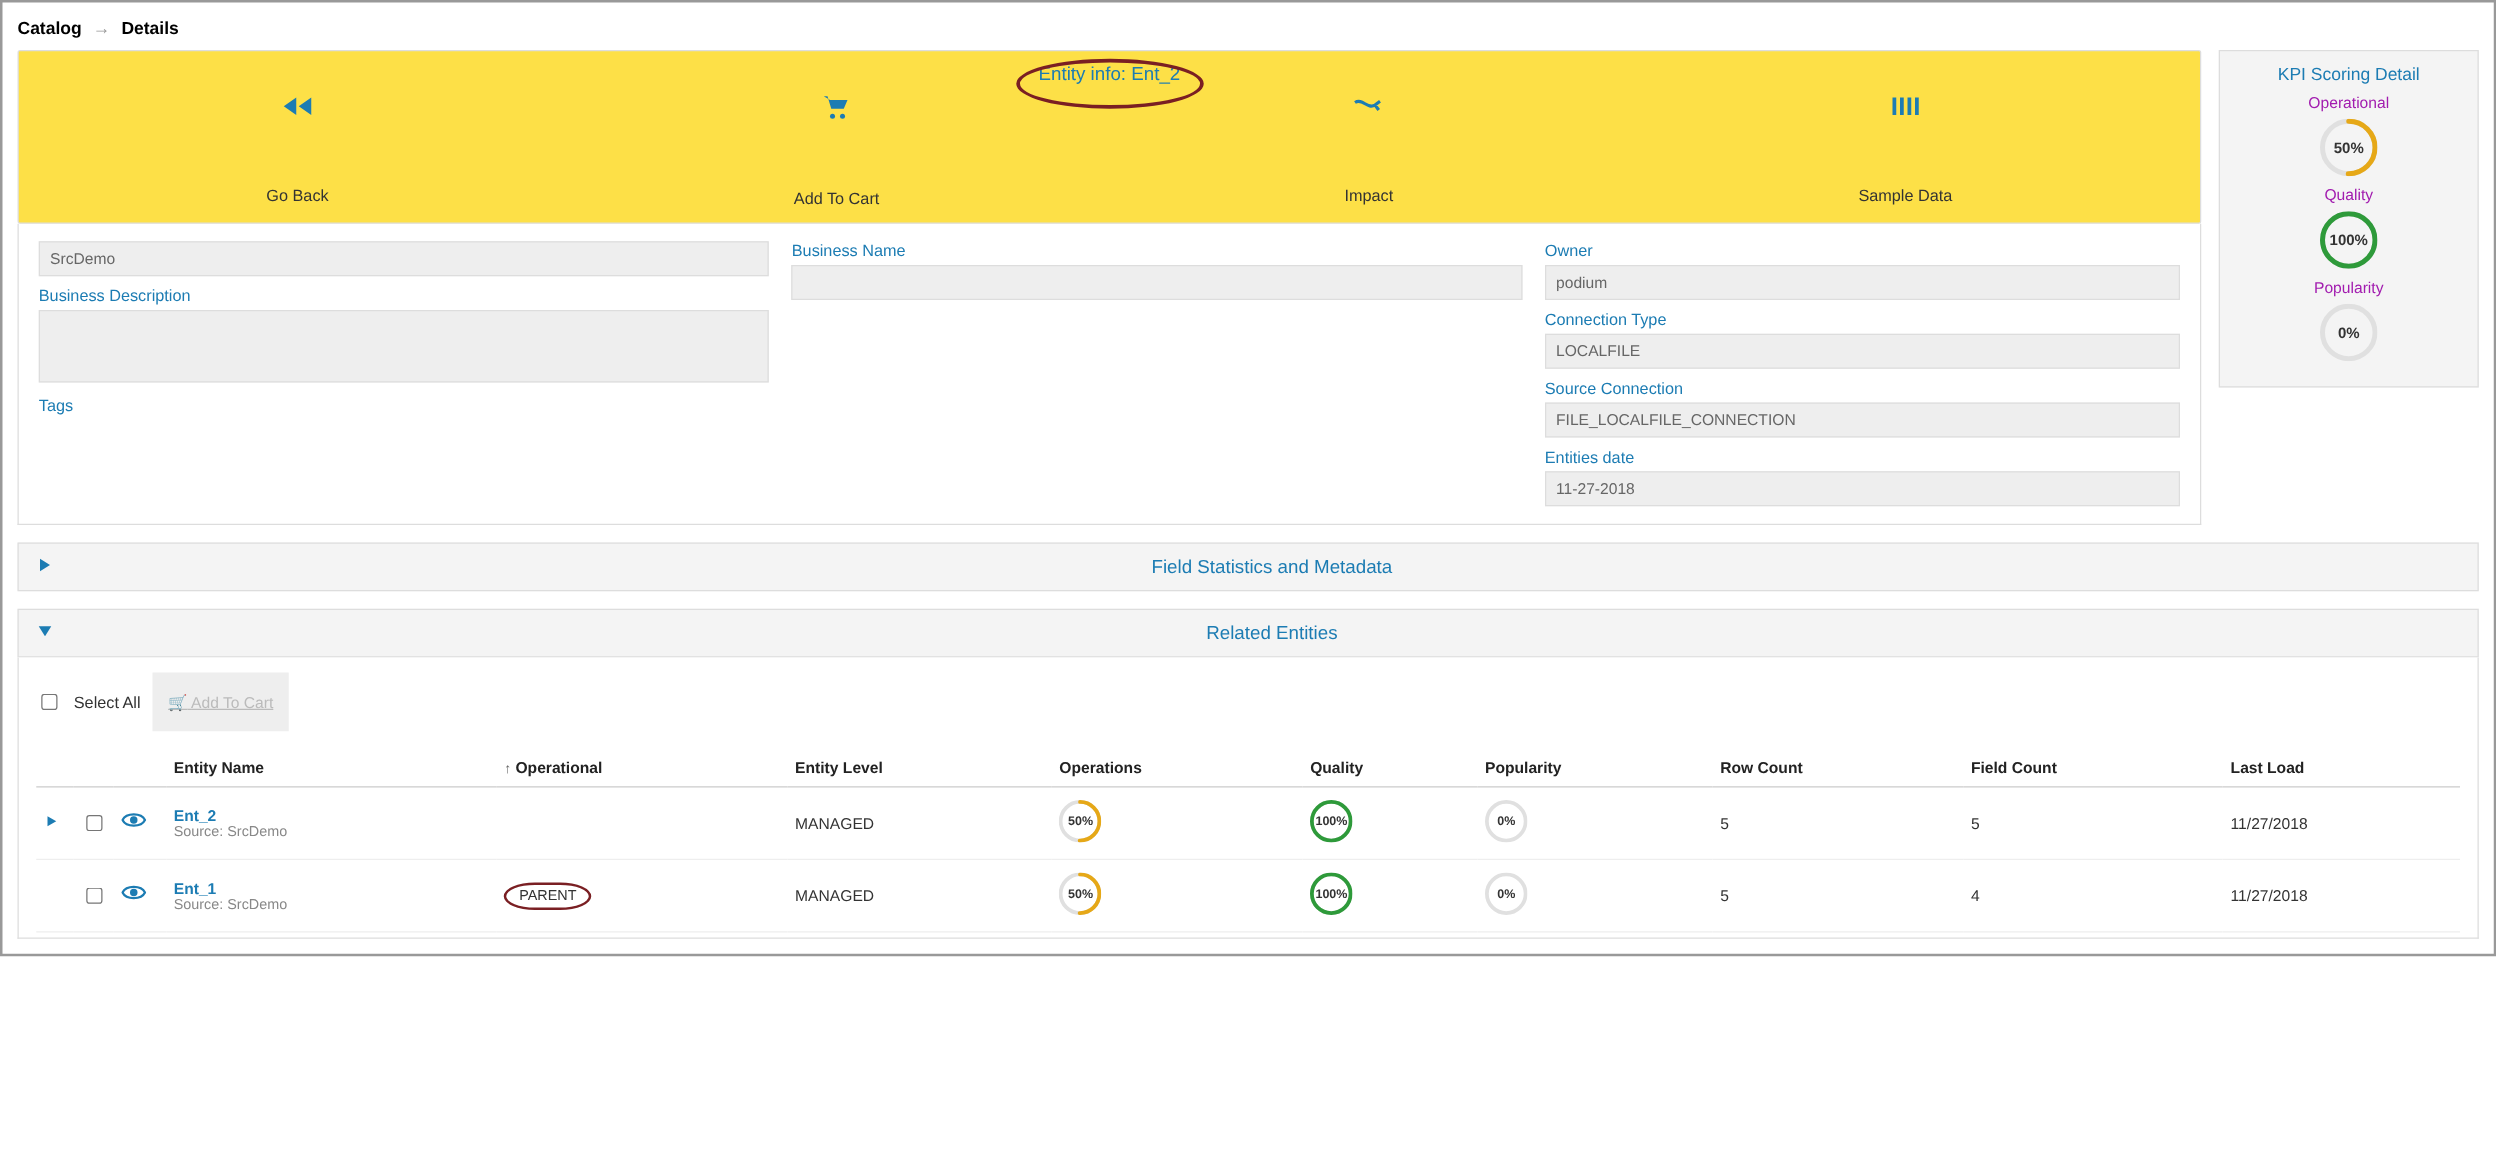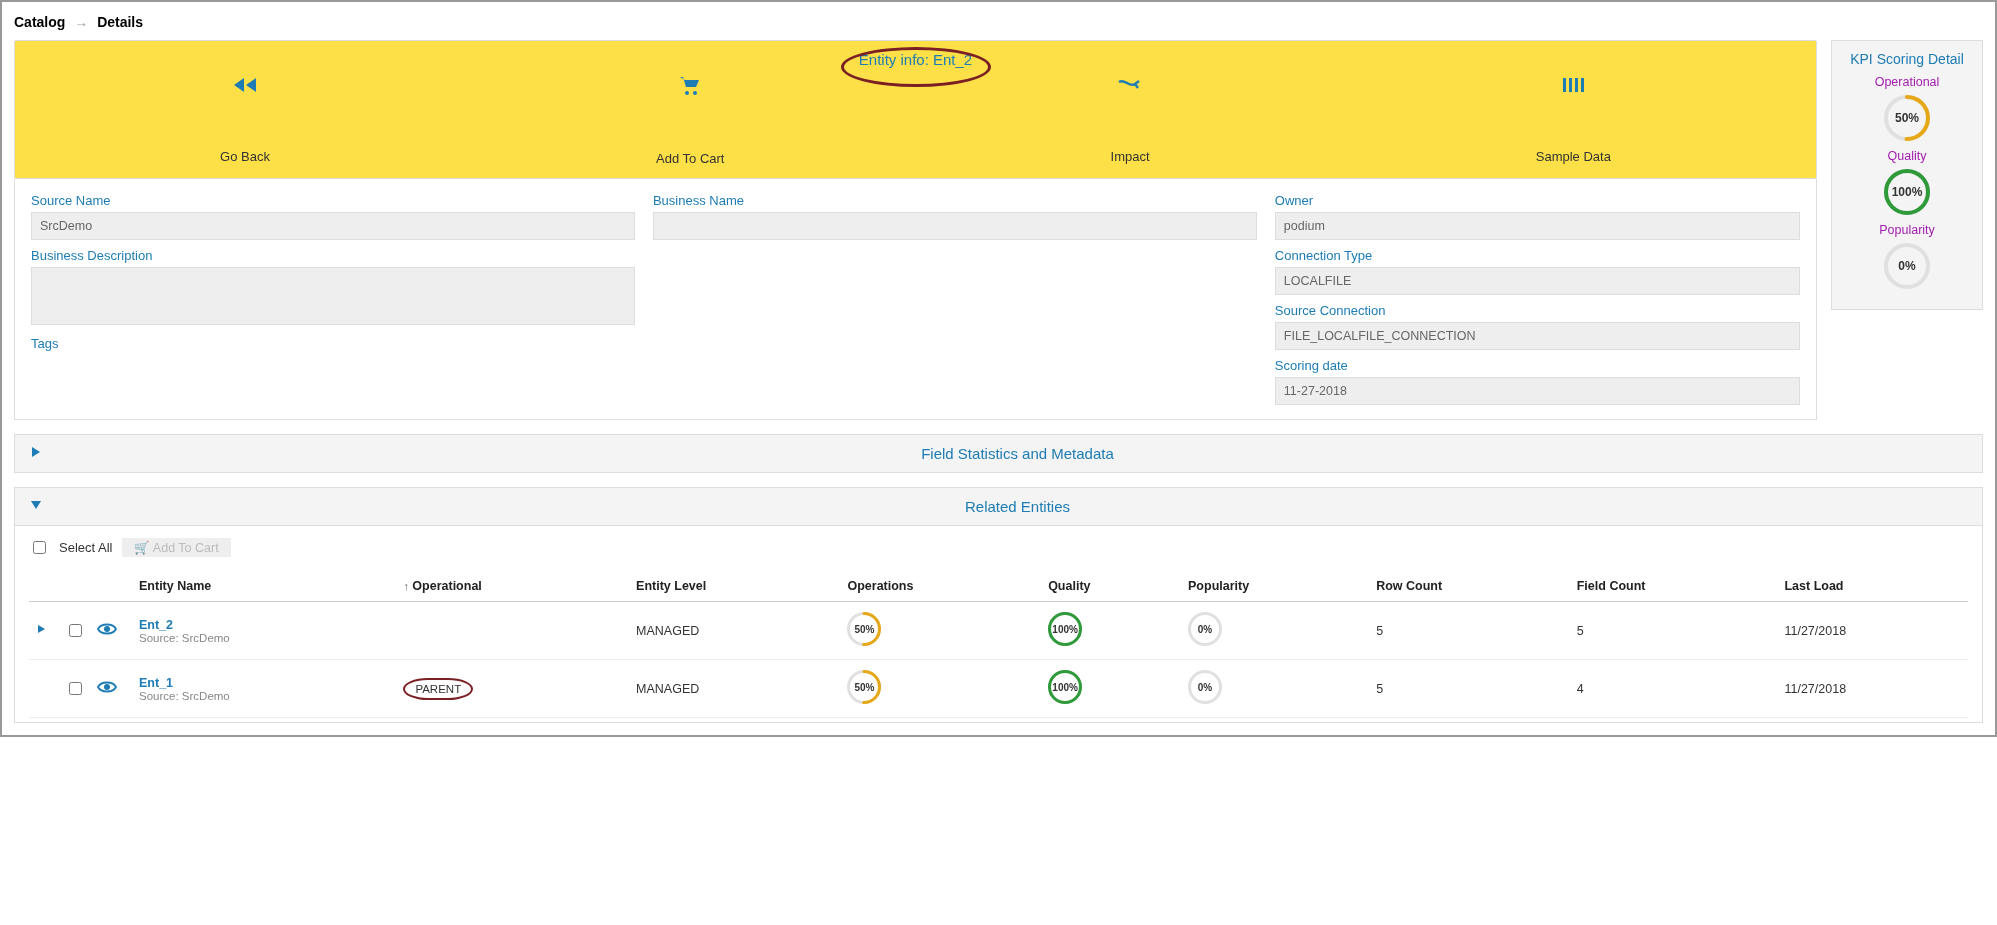--- a/index.html
+++ b/index.html
@@ -10,21 +10,21 @@
     background: #fff;
     border: 2px solid #999;
     padding: 8px 12px 12px 12px;
     color: #333;
   }
   .breadcrumb { font-size: 14px; padding: 4px 0 10px 0; }
   .breadcrumb .crumb { color: #000; font-weight: 600; }
   .breadcrumb .sep { color: #999; margin: 0 5px; }
   .top-wrap { display: flex; gap: 14px; }
   .main-col { flex: 1; }
-  .side-col { width: 152px; }
+  .side-col { width: 208px; }
   .panel {
     border: 1px solid #ddd;
     background: #fde047;
     border-radius: 2px;
   }
   .entity-header {
     position: relative;
     padding: 10px 12px 12px 12px;
   }
   .entity-title {
@@ -114,21 +114,21 @@
   .section-hdr .tri { color: #1c7cb3; margin-right: 12px; cursor: pointer; }
   .section-hdr .ttl { flex: 1; text-align: center; color: #1c7cb3; font-size: 15px; }
   .section-body {
     border: 1px solid #ddd; border-top: none; background: #fff;
     padding: 12px 14px 4px 14px;
   }
   .sel-row { display: flex; align-items: center; gap: 10px; margin-bottom: 14px; }
   .sel-row input[type=checkbox] { }
   .btn-cart {
     background: #eee; color: #bbb; border: none;
-    padding: 2px 12px; font-size: 12.5px; cursor: pointer;
+    padding: 16px 12px; font-size: 12.5px; cursor: pointer; text-decoration: underline;
   }
   table.ent {
     width: 100%; border-collapse: collapse; font-size: 12.5px;
   }
   table.ent th {
     text-align: left; font-weight: bold; color: #222;
     border-bottom: 1px solid #ccc; padding: 8px 6px;
   }
   table.ent td {
     border-bottom: 1px solid #eee; padding: 10px 6px; vertical-align: middle;
@@ -205,38 +205,37 @@
                 <rect x="20" y="2" width="3" height="14" fill="#1c7cb3"></rect>
               </svg>
           </span>
           <span class="lbl">Sample Data</span>
         </div>
       </div>
     </div>
 
     <div class="detail-body">
       <div class="col-a">
-        <div class="field-label">Source Name</div>
         <input class="field-input" readonly="" value="SrcDemo" style="">
         <div class="field-label">Business Description</div>
         <textarea class="field-input field-textarea" readonly="" style=""></textarea>
         <div class="field-label">Tags</div>
       </div>
       <div class="col-b">
         <div class="field-label">Business Name</div>
         <input class="field-input" readonly="" value="" style="">
       </div>
       <div class="col-c">
         <div class="field-label">Owner</div>
         <input class="field-input" readonly="" value="podium" style="">
         <div class="field-label">Connection Type</div>
         <input class="field-input" readonly="" value="LOCALFILE" style="">
         <div class="field-label">Source Connection</div>
         <input class="field-input" readonly="" value="FILE_LOCALFILE_CONNECTION" style="">
-        <div class="field-label">Scoring date</div>
+        <div class="field-label">Entities date</div>
         <input class="field-input" readonly="" value="11-27-2018" style="">
       </div>
     </div>
   </div>
 
   <div class="side-col">
     <div class="side-panel">
       <div class="side-title">KPI Scoring Detail</div>
       <div class="kpi-label">Operational</div>
       <div class="kpi-ring"><svg viewBox="0 0 46 46">

